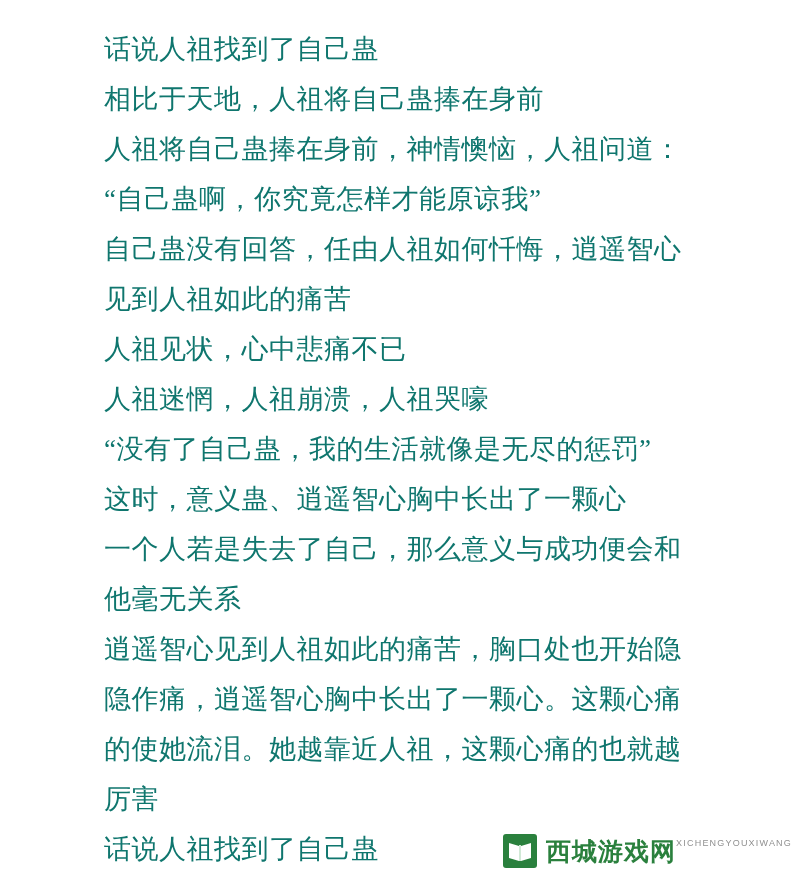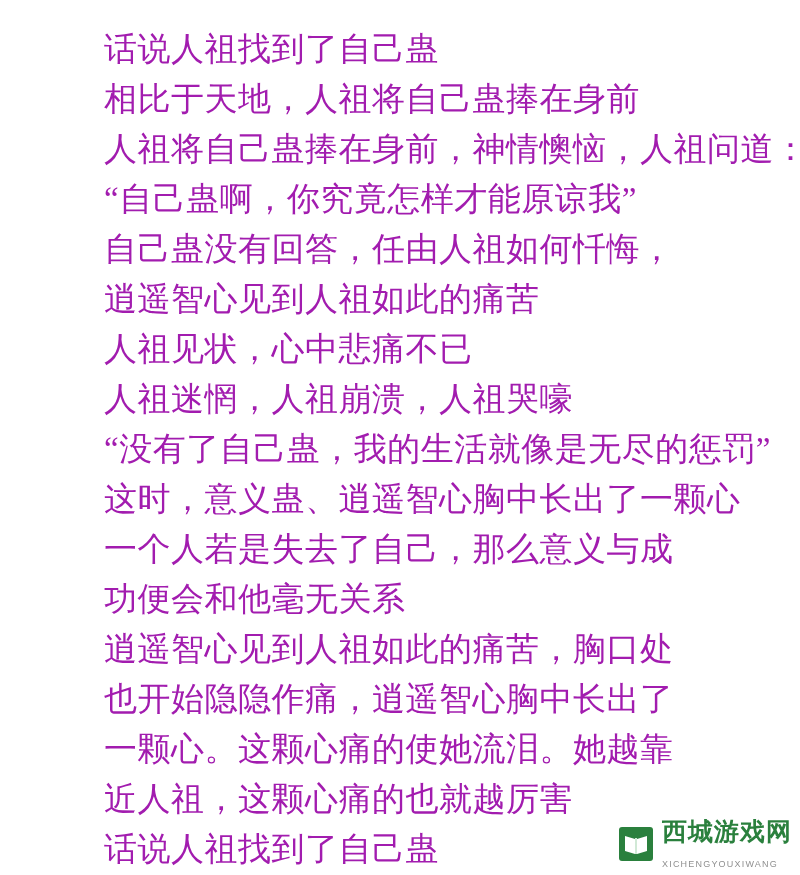--- a/index.html
+++ b/index.html
@@ -17,23 +17,23 @@
   .page {
     position: absolute;
     top: 0;
     left: 0;
     width: 800px;
     height: 875px;
     box-sizing: border-box;
     padding: 24px 104px 0 104px;
   }
   .text-body {
-    font-size: 33px;
+    font-size: 27px;
     line-height: 50px;
-    color: #a21caf;
+    color: #0f766e;
     letter-spacing: 0.5px;
     word-break: break-all;
   }
   .line {
     white-space: nowrap;
     overflow: visible;
   }
   .line.wrap {
     white-space: normal;
   }
@@ -47,37 +47,37 @@
     opacity: 0.95;
   }
   .wm-logo {
     width: 36px;
     height: 36px;
     position: relative;
     flex: 0 0 auto;
   }
   .wm-text-block {
     display: flex;
-    flex-direction: column;
+    flex-direction: row;
     justify-content: center;
     line-height: 1;
   }
   .wm-title {
     font-family: "Liberation Sans", sans-serif;
     font-size: 25px;
     font-weight: bold;
     color: #1f7a33;
     letter-spacing: 1px;
   }
   .wm-sub {
     font-family: "Liberation Sans", sans-serif;
     font-size: 9px;
     color: #8a8a8a;
     letter-spacing: 1.2px;
-    margin-top: 16px;
+    margin-top: 0;
   }
 </style>
 </head>
 <body>
 
 <div class="page">
   <div class="text-body">
     <div class="line">话说人祖找到了自己蛊</div>
     <div class="line">相比于天地，人祖将自己蛊捧在身前</div>
     <div class="line">人祖将自己蛊捧在身前，神情懊恼，人祖问道：</div>

